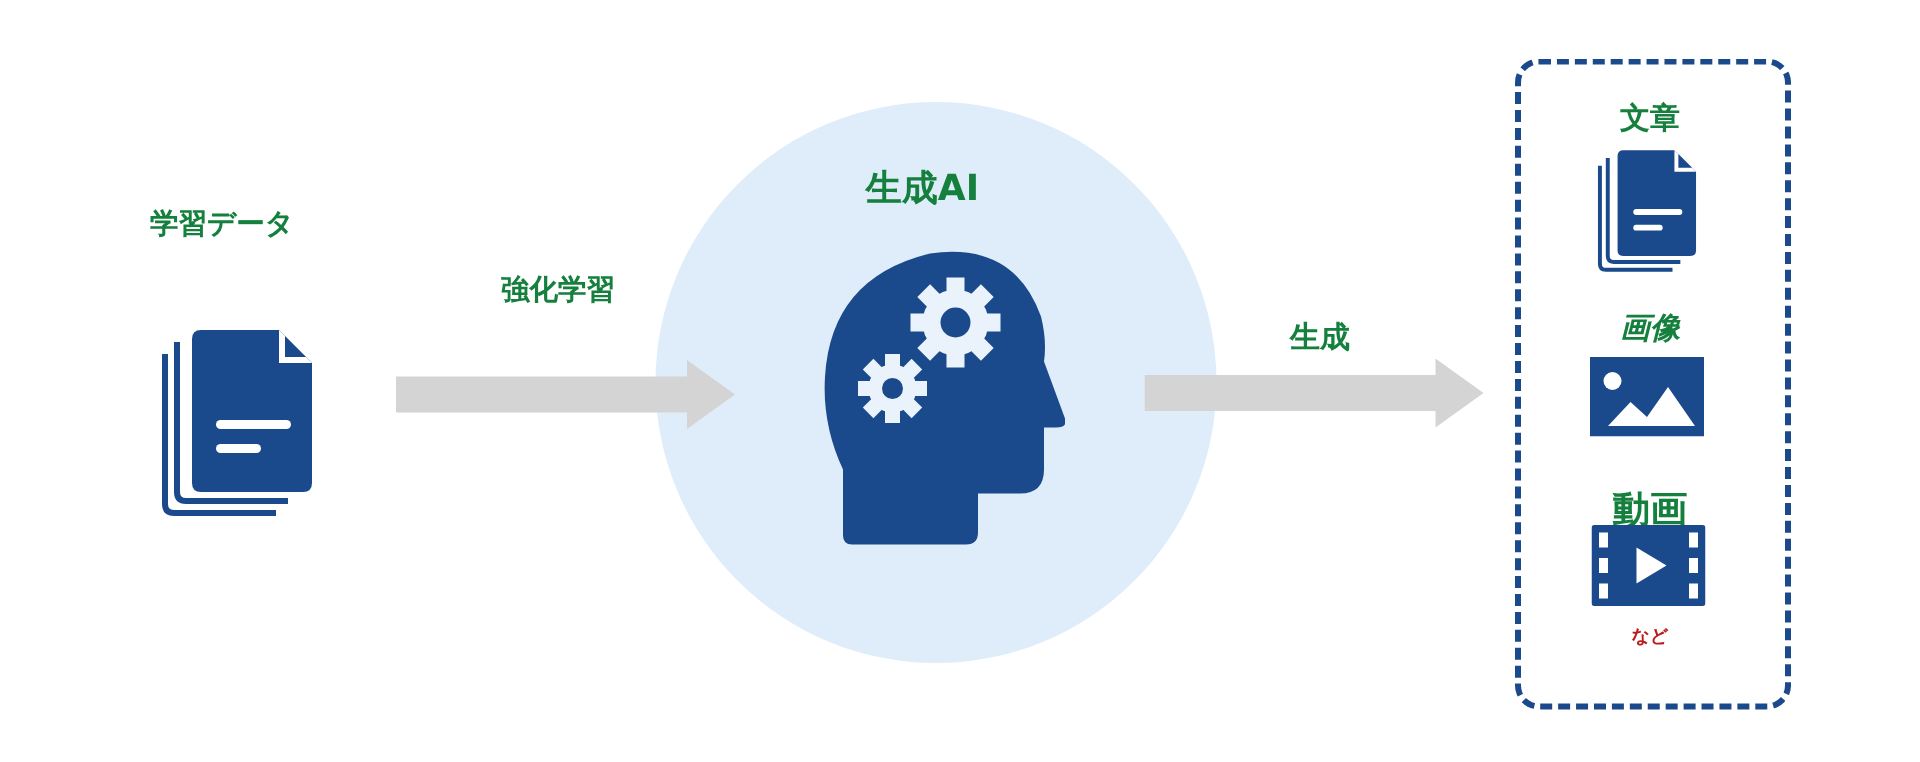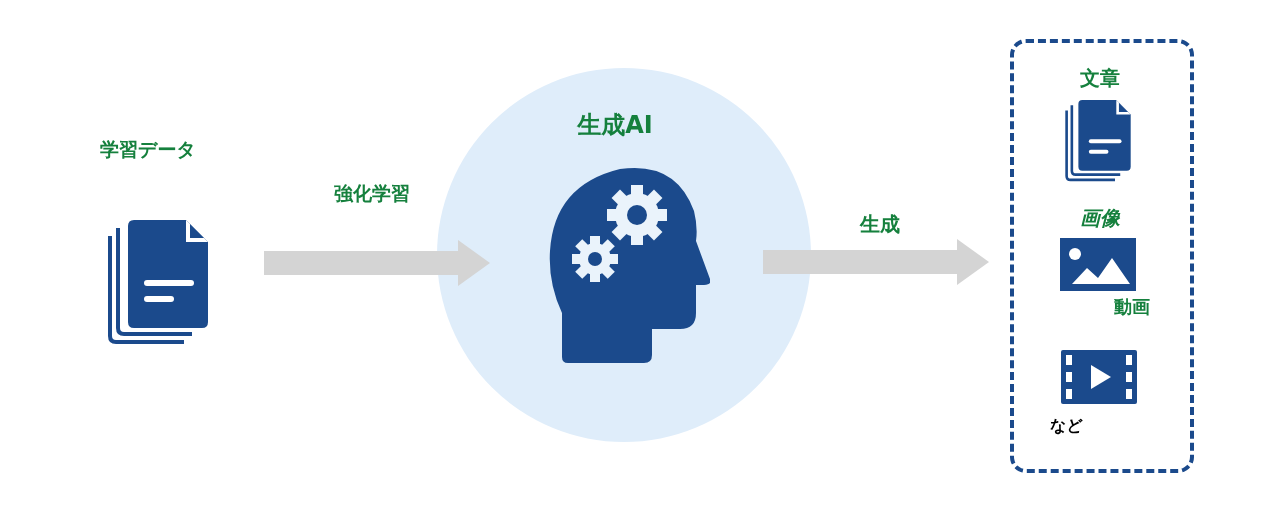--- a/index.html
+++ b/index.html
@@ -87,27 +87,27 @@
   <rect x="38" y="78" width="30" height="6" rx="3" fill="#ffffff"></rect>
 </svg>
 
 <div class="abs lbl" style="left:1050px; top:206px; width:100px; font-size:20px;font-style:italic;">画像</div>
 <svg class="abs" style="left:1060px; top:238px;" width="76" height="53" viewBox="0 0 76 53">
   <rect width="76" height="53" fill="#1b4a8c"></rect>
   <circle cx="15" cy="16" r="6" fill="#ffffff"></circle>
   <path d="M12 46 L27 30 L38 40 L52 20 L70 46 Z" fill="#ffffff"></path>
 </svg>
 
-<div class="abs lbl" style="left:1050px; top:296px; width:100px; font-size:18px;text-align:right;">動画</div>
+<div class="abs lbl" style="left:1050px; top:324px; width:100px; font-size:25px;">動画</div>
 <svg class="abs" style="left:1061px; top:350px;" width="76" height="54" viewBox="0 0 76 54">
   <rect width="76" height="54" rx="2" fill="#1b4a8c"></rect>
   <g fill="#ffffff">
     <rect x="5" y="5" width="6" height="10"></rect>
       <rect x="5" y="22" width="6" height="10"></rect>
       <rect x="5" y="39" width="6" height="10"></rect>
     <rect x="65" y="5" width="6" height="10"></rect>
       <rect x="65" y="22" width="6" height="10"></rect>
       <rect x="65" y="39" width="6" height="10"></rect>
     <path d="M30 15 L50 27 L30 39 Z"></path>
   </g>
 </svg>
 
-<div class="abs" style="left:1050px; top:416px; width:100px; text-align:left; font-size:16px; font-weight:bold; color:#000000;">など</div>
+<div class="abs" style="left:1050px; top:416px; width:100px; text-align:center; font-size:12px; font-weight:bold; color:#b91c1c;">など</div>
 
 </body></html>

